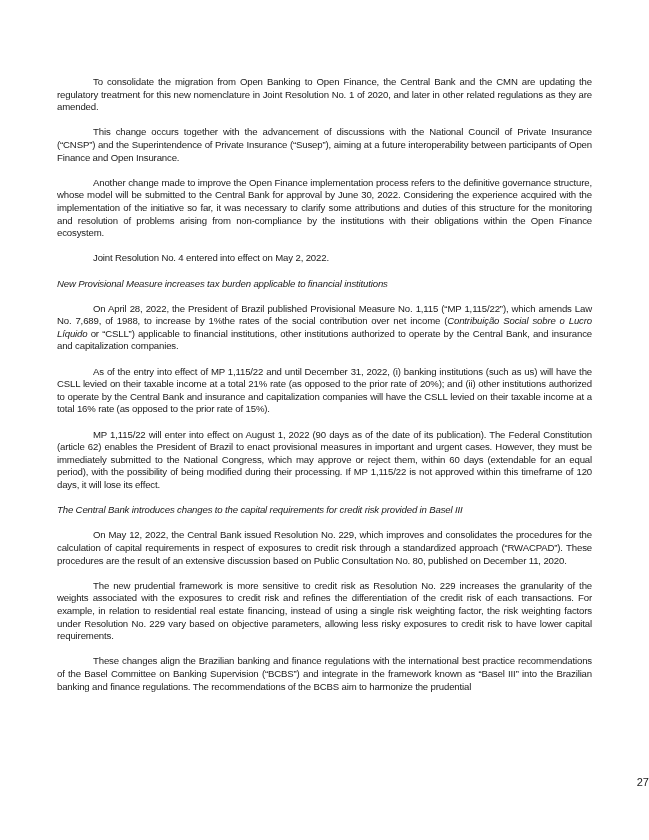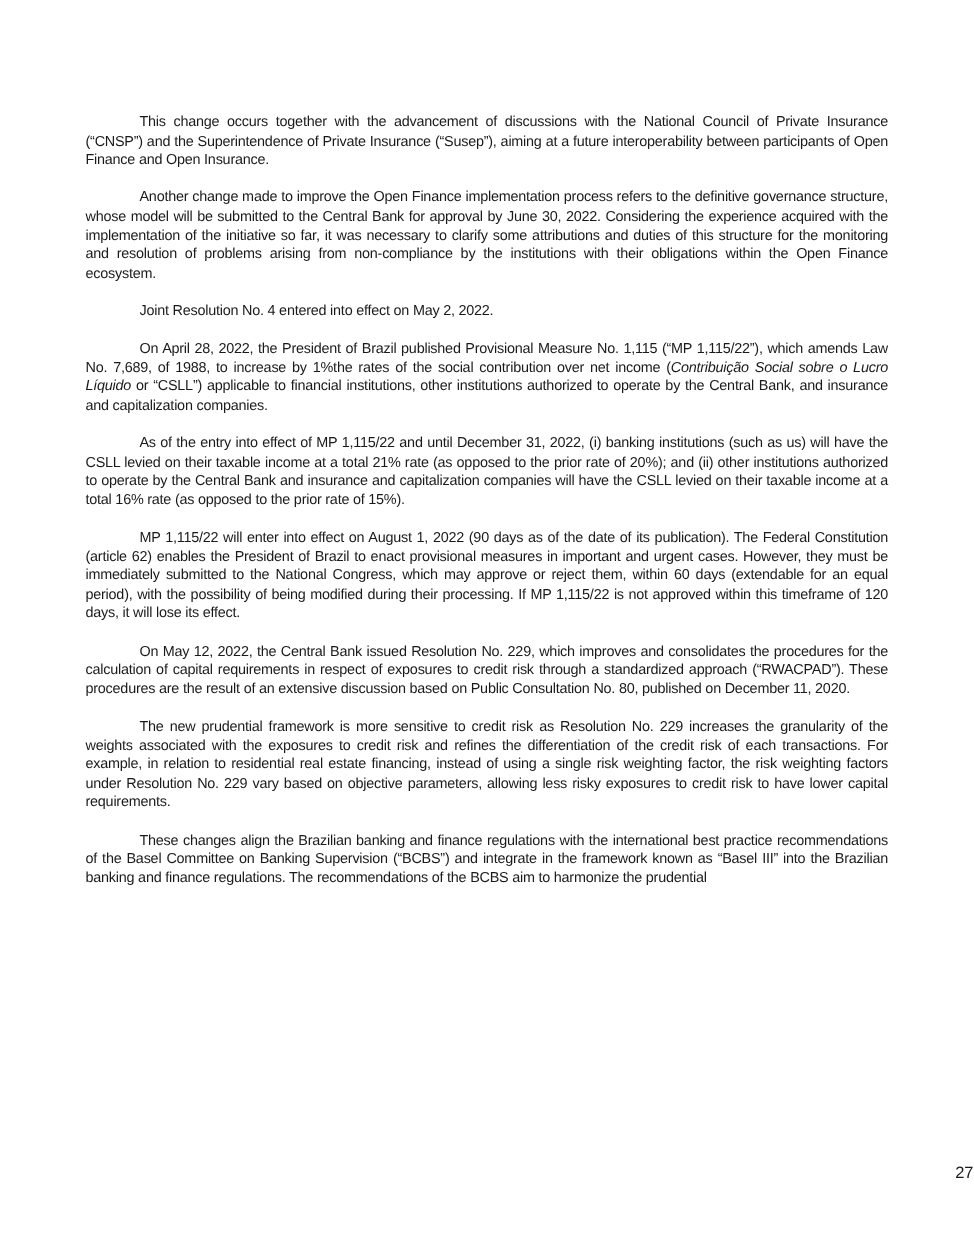--- a/index.html
+++ b/index.html
@@ -15,24 +15,27 @@
   .page-number {
     position: absolute; left: 0; width: 649px; top: 776px; text-align: right;
     font-family: "Liberation Sans", sans-serif; font-size: 11px; color: #1a1a1a;
   }
   i { font-style: italic; }
 </style>
 </head>
 <body>
 
 <div class="page">
+  <p class="para">To consolidate the migration from Open Banking to Open Finance, the Central Bank and the CMN are updating the regulatory treatment for this new nomenclature in Joint Resolution No. 1 of 2020, and later in other related regulations as they are amended.</p>
   <p class="para">This change occurs together with the advancement of discussions with the National Council of Private Insurance (“CNSP”) and the Superintendence of Private Insurance (“Susep”), aiming at a future interoperability between participants of Open Finance and Open Insurance.</p>
   <p class="para">Another change made to improve the Open Finance implementation process refers to the definitive governance structure, whose model will be submitted to the Central Bank for approval by June 30, 2022. Considering the experience acquired with the implementation of the initiative so far, it was necessary to clarify some attributions and duties of this structure for the monitoring and resolution of problems arising from non-compliance by the institutions with their obligations within the Open Finance ecosystem.</p>
   <p class="para">Joint Resolution No. 4 entered into effect on May 2, 2022.</p>
+  <p class="heading">New Provisional Measure increases tax burden applicable to financial institutions</p>
   <p class="para"><span>On April 28, 2022, the President of Brazil published Provisional Measure No. 1,115 (“MP 1,115/22”), which amends Law No. 7,689, of 1988, to increase by 1%the rates of the social contribution over net income (</span><i>Contribuição Social sobre o Lucro Líquido</i><span> or “CSLL”) applicable to financial institutions, other institutions authorized to operate by the Central Bank, and insurance and capitalization companies.</span></p>
   <p class="para">As of the entry into effect of MP 1,115/22 and until December 31, 2022, (i) banking institutions (such as us) will have the CSLL levied on their taxable income at a total 21% rate (as opposed to the prior rate of 20%); and (ii) other institutions authorized to operate by the Central Bank and insurance and capitalization companies will have the CSLL levied on their taxable income at a total 16% rate (as opposed to the prior rate of 15%).</p>
   <p class="para">MP 1,115/22 will enter into effect on August 1, 2022 (90 days as of the date of its publication). The Federal Constitution (article 62) enables the President of Brazil to enact provisional measures in important and urgent cases. However, they must be immediately submitted to the National Congress, which may approve or reject them, within 60 days (extendable for an equal period), with the possibility of being modified during their processing. If MP 1,115/22 is not approved within this timeframe of 120 days, it will lose its effect.</p>
+  <p class="heading">The Central Bank introduces changes to the capital requirements for credit risk provided in Basel III</p>
   <p class="para">On May 12, 2022, the Central Bank issued Resolution No. 229, which improves and consolidates the procedures for the calculation of capital requirements in respect of exposures to credit risk through a standardized approach (“RWACPAD”). These procedures are the result of an extensive discussion based on Public Consultation No. 80, published on December 11, 2020.</p>
   <p class="para">The new prudential framework is more sensitive to credit risk as Resolution No. 229 increases the granularity of the weights associated with the exposures to credit risk and refines the differentiation of the credit risk of each transactions. For example, in relation to residential real estate financing, instead of using a single risk weighting factor, the risk weighting factors under Resolution No. 229 vary based on objective parameters, allowing less risky exposures to credit risk to have lower capital requirements.</p>
   <p class="para">These changes align the Brazilian banking and finance regulations with the international best practice recommendations of the Basel Committee on Banking Supervision (“BCBS”) and integrate in the framework known as “Basel III” into the Brazilian banking and finance regulations. The recommendations of the BCBS aim to harmonize the prudential</p>
 </div>
 
 <div class="page-number">27</div>
 
 </body></html>

